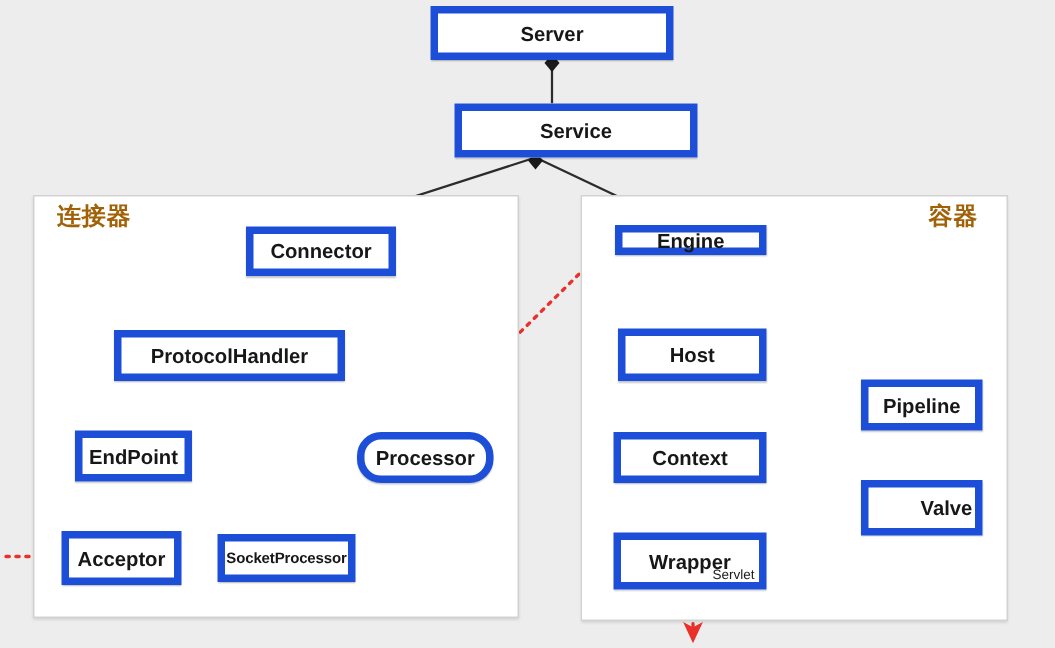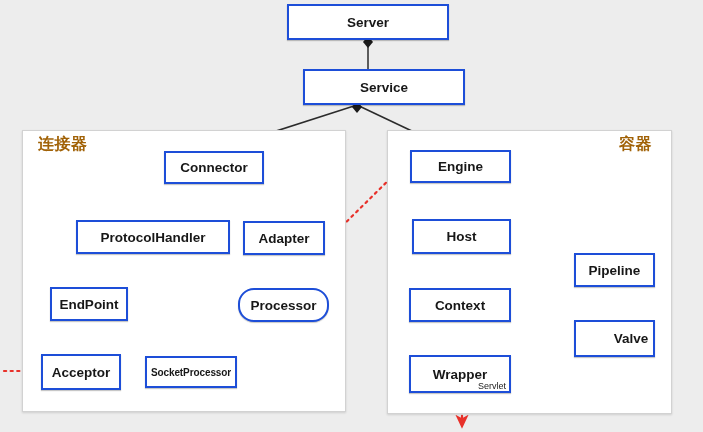--- a/index.html
+++ b/index.html
@@ -23,21 +23,21 @@
     font-size:16px;
     font-weight:bold;
     color:#a16207;
     letter-spacing:.5px;
     white-space:nowrap;
   }
 
   .node{
     position:absolute;
     background:#ffffff;
-    border:2px solid #1d4ed8;
+    border:5px solid #1d4ed8;
     box-shadow:0 1px 1px rgba(0,0,0,.22);
     display:flex;align-items:center;justify-content:center;
     color:#171717;
     font-size:13.5px;
     font-weight:bold;
     white-space:nowrap;
     box-sizing:border-box;
   }
   .node.small{font-size:10px;font-weight:bold;letter-spacing:-.1px;}
   .node .sub{
@@ -121,42 +121,39 @@
   </div>
 
   <div class="node" style="left:164px;top:151px;width:100px;height:33px;">
     <span class="lbl">Connector</span>
   </div>
 
   <div class="node" style="left:76px;top:220px;width:154px;height:34px;">
     <span class="lbl">ProtocolHandler</span>
   </div>
 
-  <div class="node" style="left:243px;top:221px;width:82px;height:34px;">
-    <span class="lbl">Adapter</span>
-  </div>
 
   <div class="node" style="left:50px;top:287px;width:78px;height:34px;">
     <span class="lbl">EndPoint</span>
   </div>
 
 
   <div class="node" style="left:238px;top:288px;width:91px;height:34px;border-radius:16px;">
     <span class="lbl">Processor</span>
   </div>
 
   <div class="node" style="left:41px;top:354px;width:80px;height:36px;">
     <span class="lbl">Acceptor</span>
   </div>
 
   <div class="node small" style="left:145px;top:356px;width:92px;height:32px;">
     <span class="lbl">SocketProcessor</span>
   </div>
 
-  <div class="node" style="left:410px;top:150px;width:101px;height:33px;">
+  <div class="node" style="left:410px;top:150px;width:101px;height:20px;">
     <span class="lbl">Engine</span>
   </div>
 
   <div class="node" style="left:412px;top:219px;width:99px;height:35px;">
     <span class="lbl">Host</span>
   </div>
 
   <div class="node" style="left:409px;top:288px;width:102px;height:34px;">
     <span class="lbl">Context</span>
   </div>

